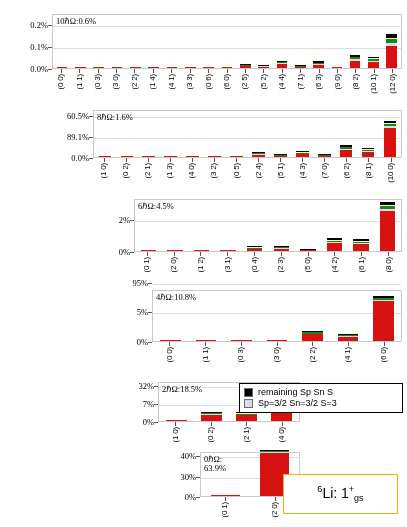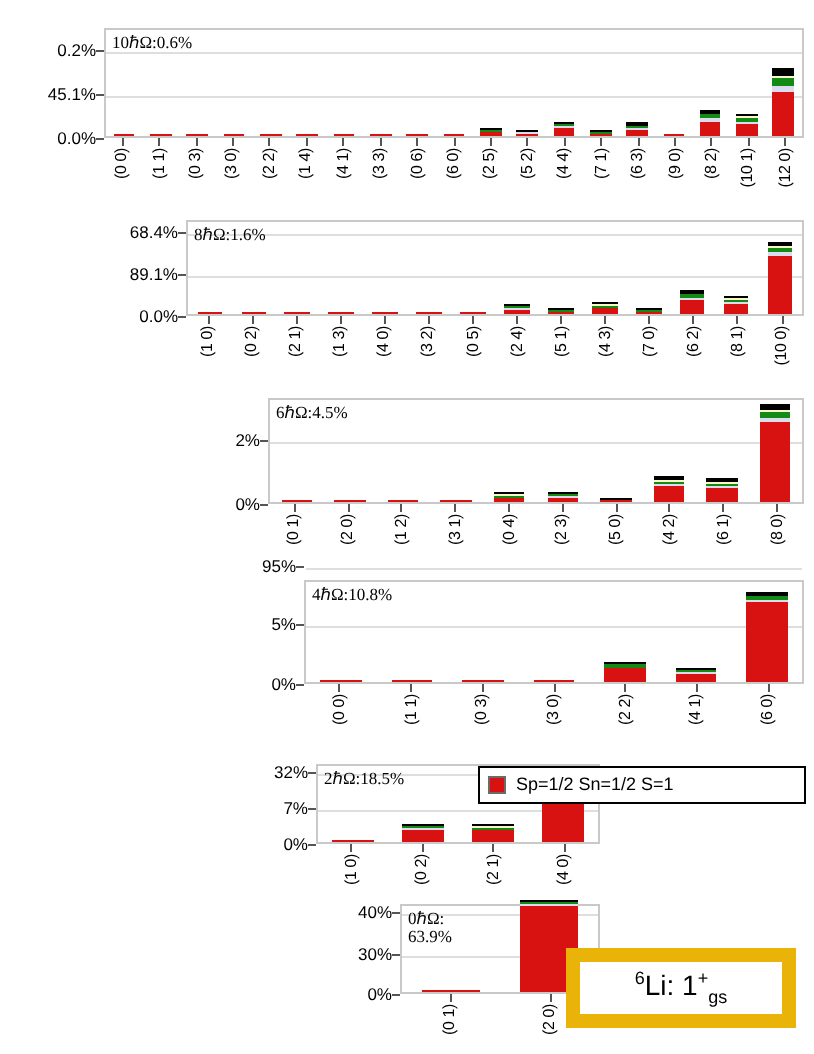--- a/index.html
+++ b/index.html
@@ -30,20 +30,21 @@
   
   .ytick-label{
     position:absolute;
     right:100%;
     margin-right:4px;
     transform:translateY(-50%);
     white-space:nowrap;
     font-size:8.5px;
     color:#000;
     line-height:1;
+    font-family:Liberation Serif, serif;
   }
   .ytick-mark{
     position:absolute;
     width:4px;height:1px;background:#555;
     right:100%;
   }
 
   
   .panel-caption{
     position:absolute;
@@ -129,21 +130,21 @@
   .legend-text{
     font-size:9px;
     color:#000;
     white-space:nowrap;
     line-height:1;
   }
 
   
   .nuclide{
     position:absolute;
-    border:7px solid #eab308;
+    border:1px solid #eab308;
     background:#fff;
     display:flex;
     align-items:center;
     justify-content:center;
     box-sizing:border-box;
   }
   .nuclide-text{
     font-size:14px;
     color:#000;
     white-space:nowrap;
@@ -157,21 +158,21 @@
 <body>
 
 <div class="figure">
 
   <div id="panels-host">
       <div class="panel" style="left: 52px; top: 14px; width: 350px; height: 55px;">
         <div class="panel-inner">
           <div class="ytick-mark" style="top: 55px;"></div>
           <div class="ytick-label" style="top: 55px;">0.0%</div>
           <div class="ytick-mark" style="top: 33px;"></div>
-          <div class="ytick-label" style="top: 33px;">45.1%</div>
+          <div class="ytick-label" style="top: 33px;">0.1%</div>
           <div class="ytick-mark" style="top: 11px;"></div>
           <div class="ytick-label" style="top: 11px;">0.2%</div>
           <div class="plotbox">
             <div class="gridline" style="top: 33px;"></div>
             <div class="gridline" style="top: 11px;"></div>
             <div class="panel-caption">10ℏΩ:0.6%</div>
             <div class="bars">
               <div class="barslot">
                 <div class="bar" title="(0 0)">
                   <div class="seg" style="height: 0.7px; background: rgb(216, 17, 17);"></div>
@@ -387,21 +388,21 @@
           </div>
         </div>
       </div>
       <div class="panel" style="left: 93px; top: 110px; width: 309px; height: 48px;">
         <div class="panel-inner">
           <div class="ytick-mark" style="top: 48px;"></div>
           <div class="ytick-label" style="top: 48px;">0.0%</div>
           <div class="ytick-mark" style="top: 27.1304px;"></div>
           <div class="ytick-label" style="top: 27.1304px;">89.1%</div>
           <div class="ytick-mark" style="top: 6.26087px;"></div>
-          <div class="ytick-label" style="top: 6.26087px;">68.4%</div>
+          <div class="ytick-label" style="top: 6.26087px;">60.5%</div>
           <div class="plotbox">
             <div class="gridline" style="top: 27.1304px;"></div>
             <div class="gridline" style="top: 6.26087px;"></div>
             <div class="panel-caption">8ℏΩ:1.6%</div>
             <div class="bars">
               <div class="barslot">
                 <div class="bar" title="(1 0)">
                   <div class="seg" style="height: 0.7px; background: rgb(216, 17, 17);"></div>
                   <div class="seg" style="height: 0.7px; background: rgb(0, 0, 0);"></div>
                 </div>
@@ -902,22 +903,26 @@
               <div class="xtick-mark"></div>
               <div class="xtick-label">(2 0)</div>
             </div>
           </div>
         </div>
       </div>
     </div>
 
   <div class="legend" id="legend-box" style="left:239px; top:383px; width:164px;">
       <div class="legend-row">
-        <span class="legend-swatch" style="background: rgb(216, 17, 17);"></span>
-        <span class="legend-text">Sp=1/2 Sn=1/2 S=1</span>
+        <span class="legend-swatch" style="background: rgb(0, 0, 0);"></span>
+        <span class="legend-text">remaining Sp Sn S</span>
+      </div>
+      <div class="legend-row">
+        <span class="legend-swatch" style="background: rgb(220, 220, 240);"></span>
+        <span class="legend-text">Sp=3/2 Sn=3/2 S=3</span>
       </div>
     </div>
 
   <div class="nuclide" style="left:283px; top:474px; width:115px; height:40px;">
     <span class="nuclide-text">
       <sup>6</sup><span>Li: 1</span><span class="sup-plus">+</span><sub>gs</sub>
     </span>
   </div>
 
 </div>

